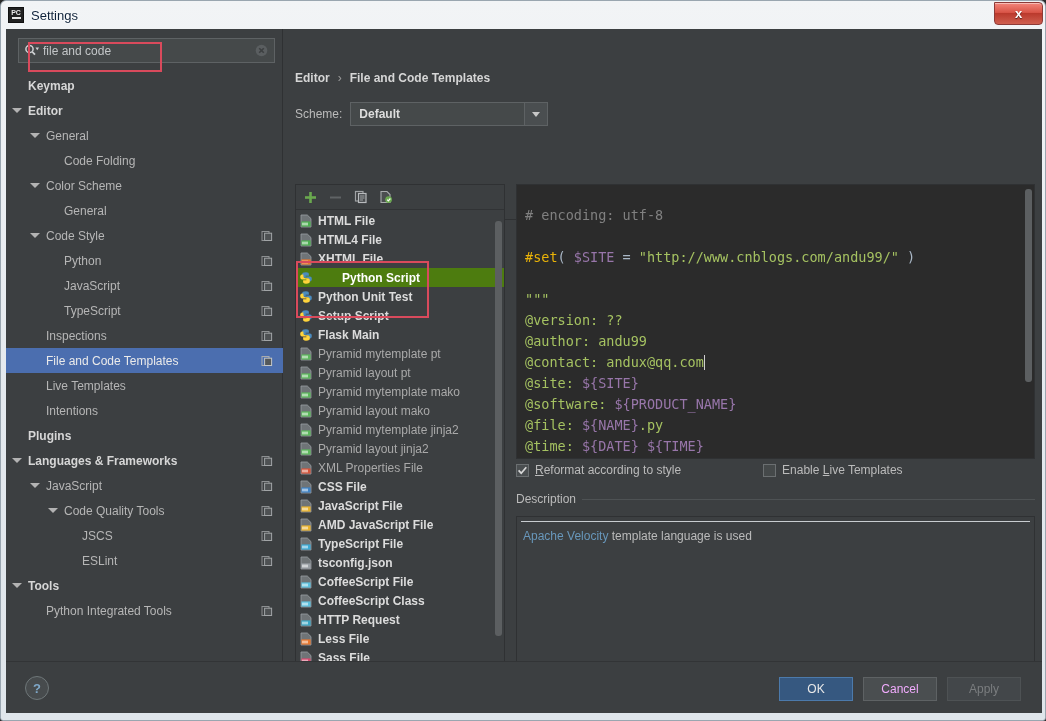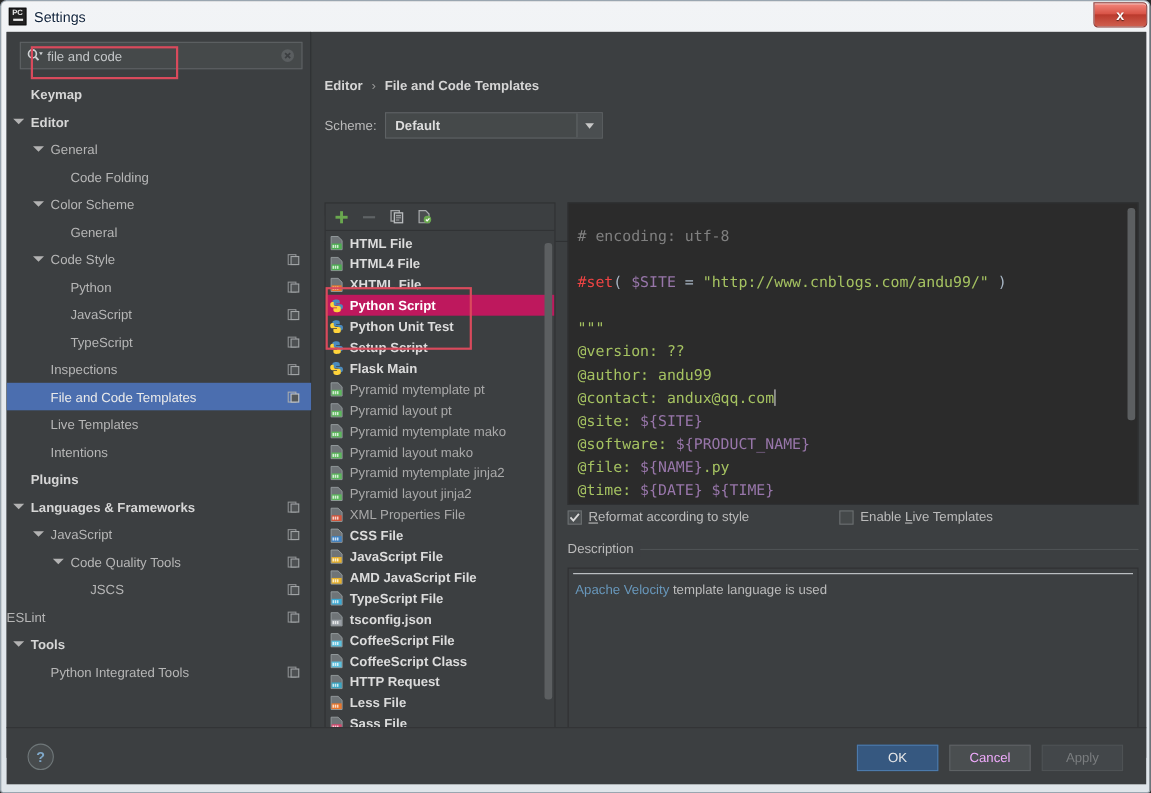--- a/index.html
+++ b/index.html
@@ -302,21 +302,21 @@
     left: 0; top: 26px;
     width: 208px; height: 461px;
     overflow: hidden;
   }
   .tpl-row {
     height: 19px;
     display: flex; align-items: center;
     padding-left: 3px;
     box-sizing: border-box;
   }
-  .tpl-row.selected { background: #be185d; }
+  .tpl-row.selected { background: #4d7c0f; gap: 24px; }
   .tpl-icon {
     width: 14px; height: 14px;
     margin-right: 5px;
     flex: 0 0 auto;
     position: relative;
   }
   .tpl-name {
     color: #a9a9a9;
     font-size: 12px;
     white-space: nowrap;
@@ -363,21 +363,21 @@
   #code {
     position: absolute;
     left: 8px; top: 20px;
     width: 498px;
     font-family: "DejaVu Sans Mono", monospace;
     font-size: 13.5px;
     line-height: 21px;
     white-space: pre;
   }
   .c-comment { color: #808080; }
-  .c-directive { color: #ef4444; }
+  .c-directive { color: #eab308; }
   .c-var { color: #9876aa; }
   .c-str { color: #a5c261; }
   .c-text { color: #a9b7c6; }
   .c-doc { color: #a5c261; }
   #caret {
     display: inline-block;
     width: 1px; height: 15px;
     background: #cfcfcf;
     vertical-align: -3px;
   }
@@ -664,21 +664,21 @@
               </svg></span>
           </div>
           <div class="tree-row">
             <span class="tree-label" style="margin-left: 76px;">JSCS</span>
             <span class="tree-badge"><svg width="12" height="12" viewBox="0 0 12 12">
                 <rect x="1" y="1.5" width="7" height="9" fill="none" stroke="#a9acae" stroke-width="1"></rect>
                 <rect x="3.6" y="3.2" width="7" height="7.3" fill="#54585a" stroke="#c3c6c8" stroke-width="1"></rect>
               </svg></span>
           </div>
           <div class="tree-row">
-            <span class="tree-label" style="">ESLint</span>
+            <span class="tree-label" style="margin-left: 76px;">ESLint</span>
             <span class="tree-badge"><svg width="12" height="12" viewBox="0 0 12 12">
                 <rect x="1" y="1.5" width="7" height="9" fill="none" stroke="#a9acae" stroke-width="1"></rect>
                 <rect x="3.6" y="3.2" width="7" height="7.3" fill="#54585a" stroke="#c3c6c8" stroke-width="1"></rect>
               </svg></span>
           </div>
           <div class="tree-row">
             <span class="tree-arrow" style="left: 5px;">
               <span class="tri"></span>
             </span>
             <span class="tree-label bold" style="margin-left: 22px;">Tools</span>

